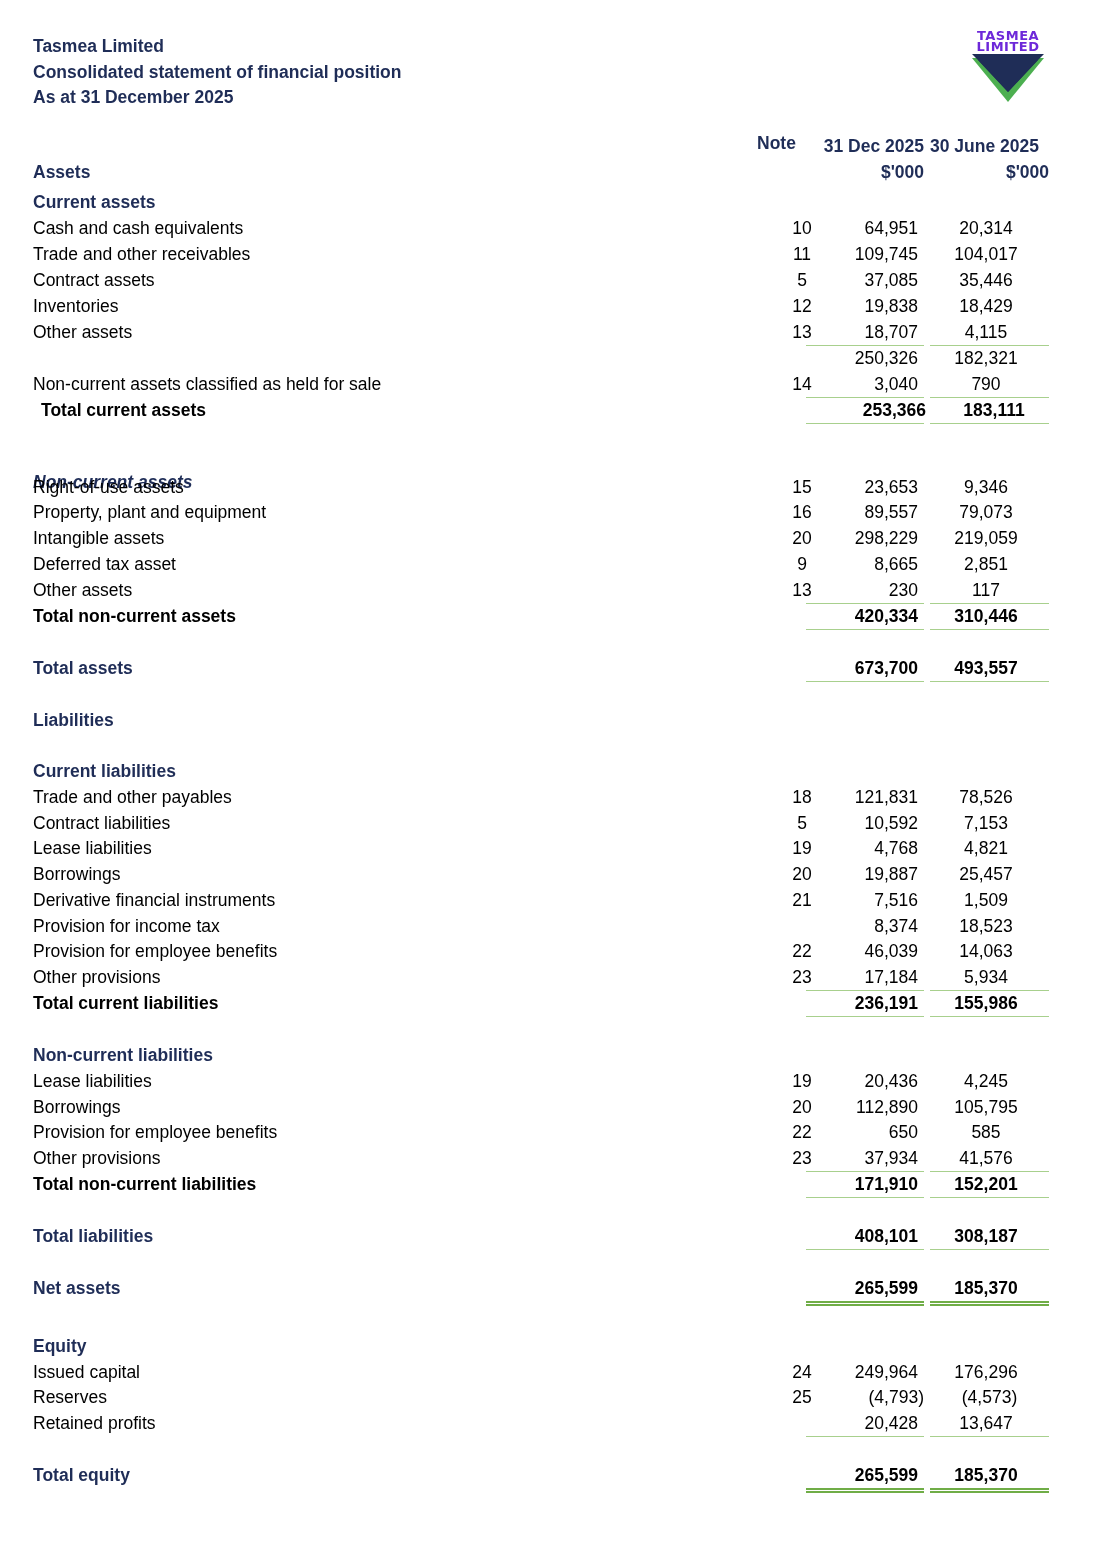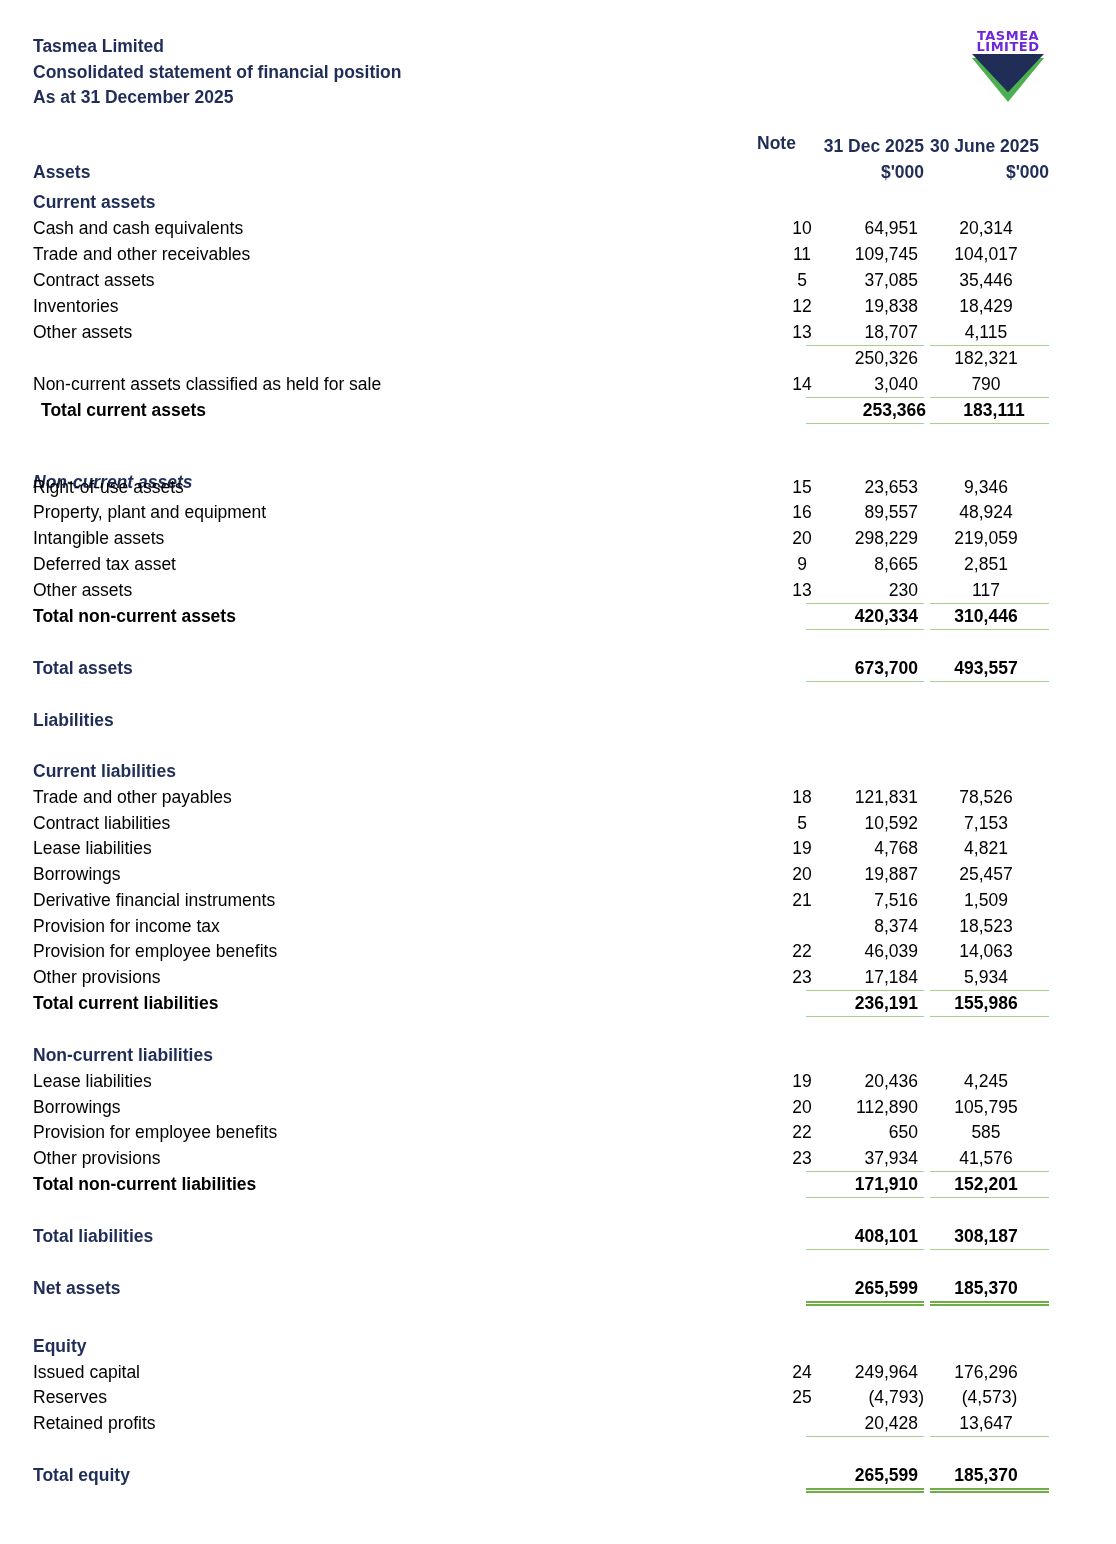--- a/index.html
+++ b/index.html
@@ -115,21 +115,21 @@
 <div class="row" style="top:475px;">
   <span class="lbl">Right-of-use assets</span>
   <span class="note">15</span>
   <span class="c1">23,653</span>
   <span class="c2">9,346</span>
 </div>
 <div class="row" style="top:500px;">
   <span class="lbl">Property, plant and equipment</span>
   <span class="note">16</span>
   <span class="c1">89,557</span>
-  <span class="c2">48,924</span>
+  <span class="c2">79,073</span>
 </div>
 <div class="row" style="top:526px;">
   <span class="lbl">Intangible assets</span>
   <span class="note">20</span>
   <span class="c1">298,229</span>
   <span class="c2">219,059</span>
 </div>
 <div class="row" style="top:552px;">
   <span class="lbl">Deferred tax asset</span>
   <span class="note">9</span>

